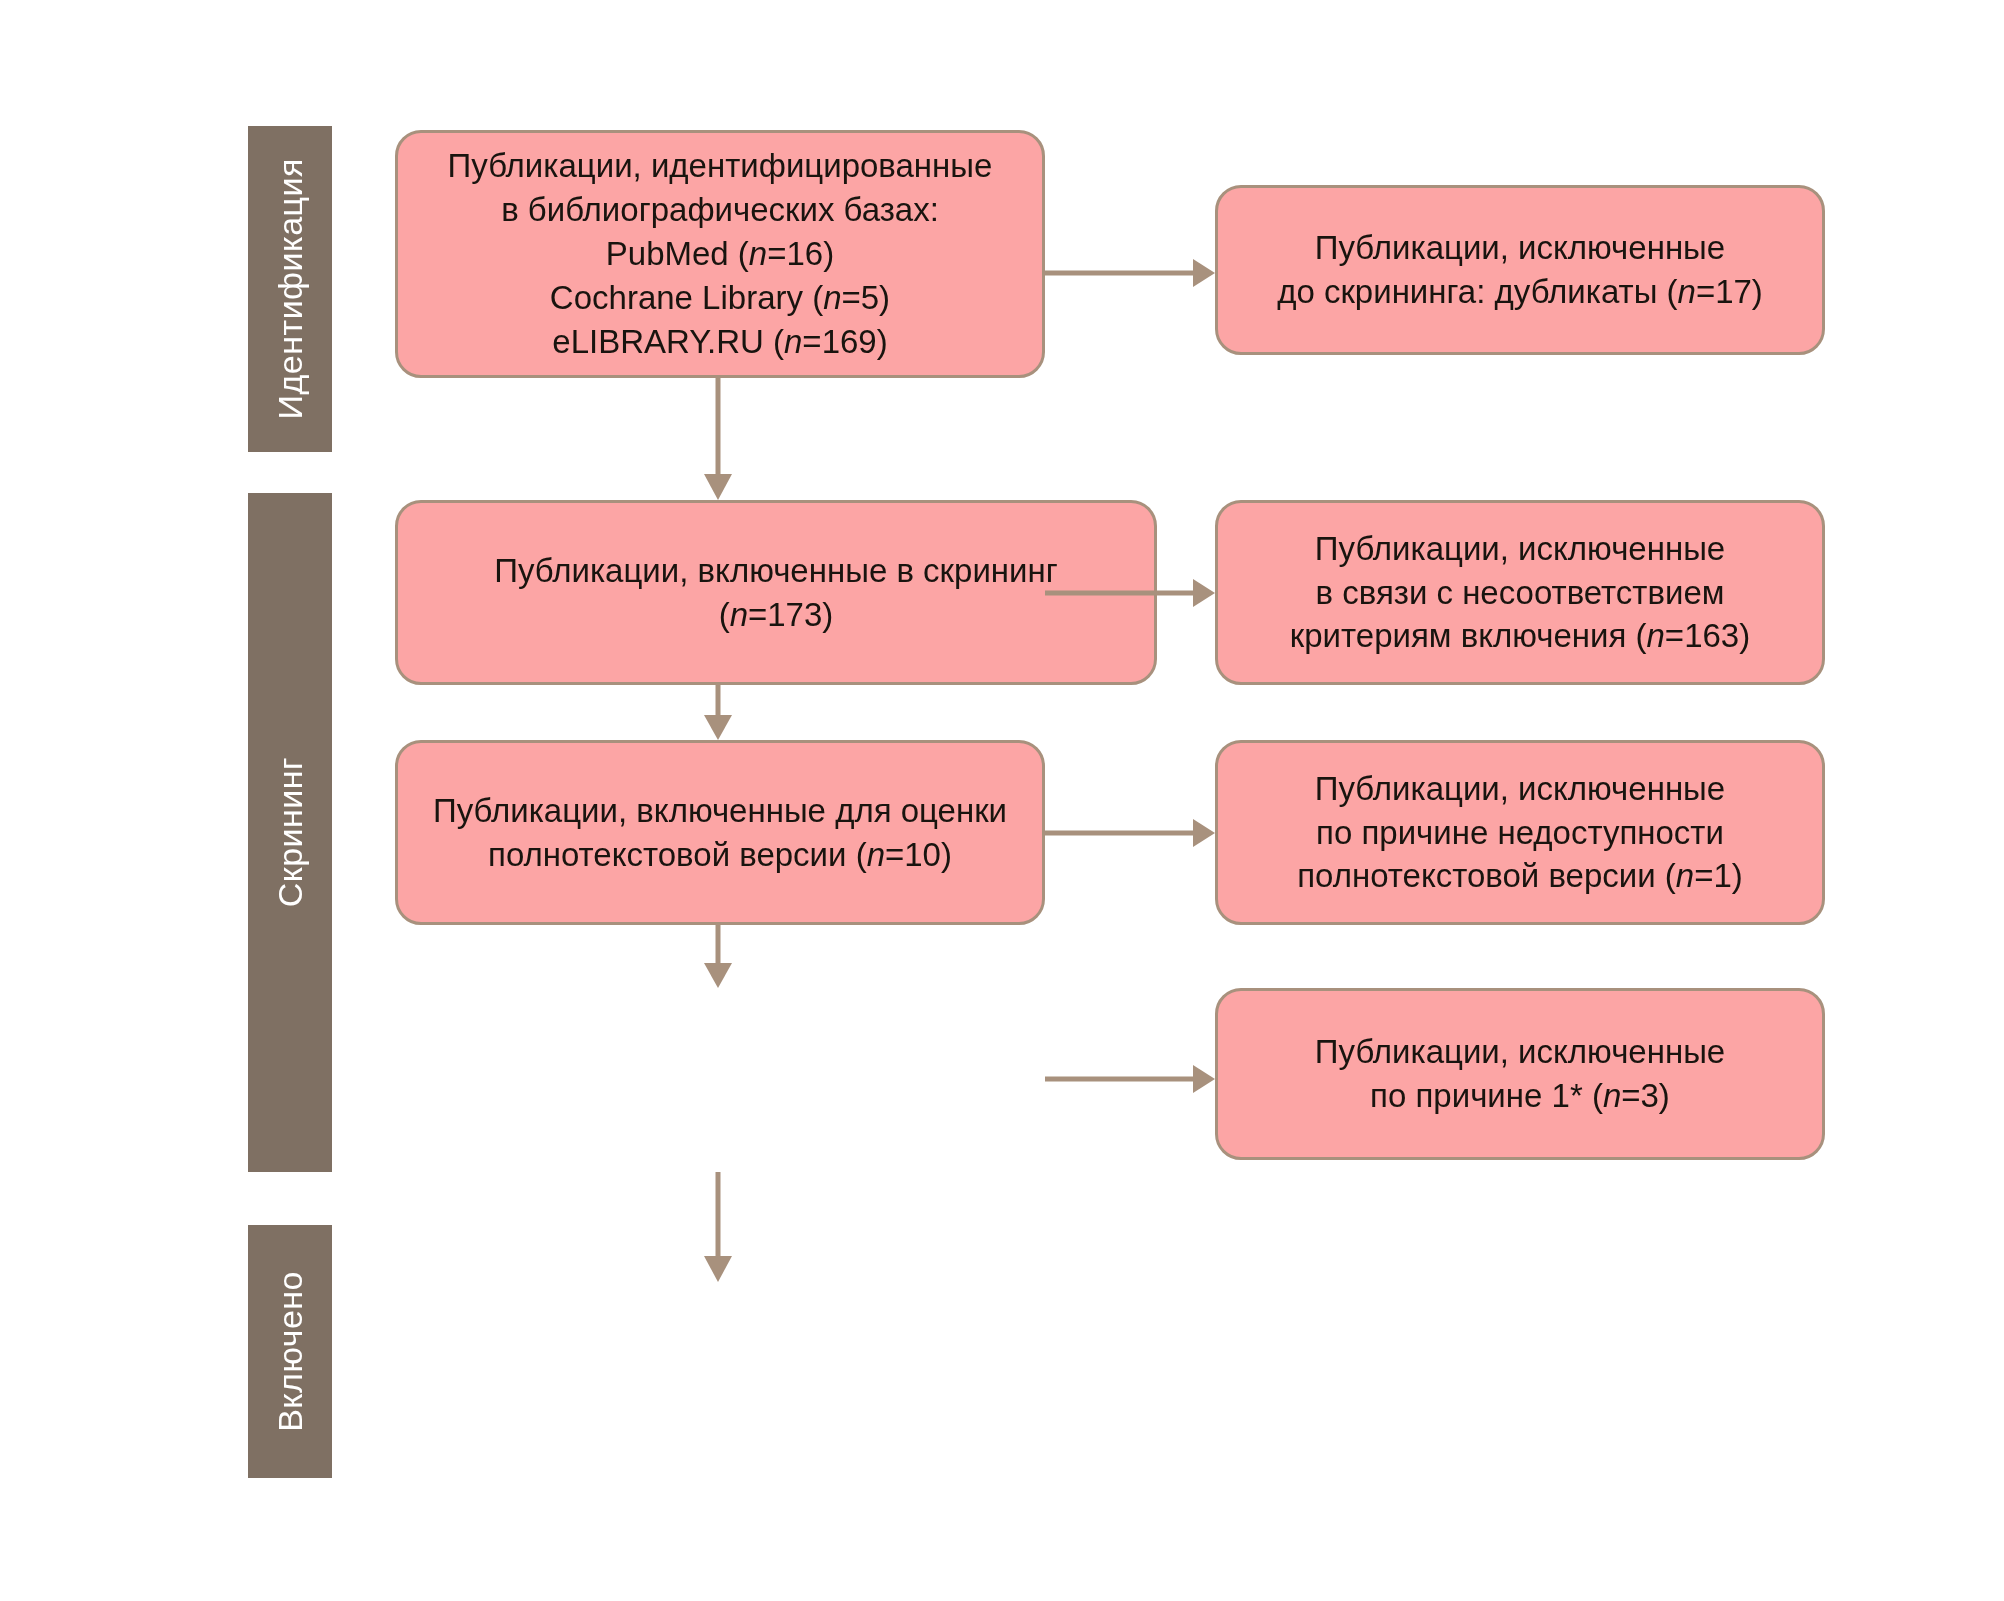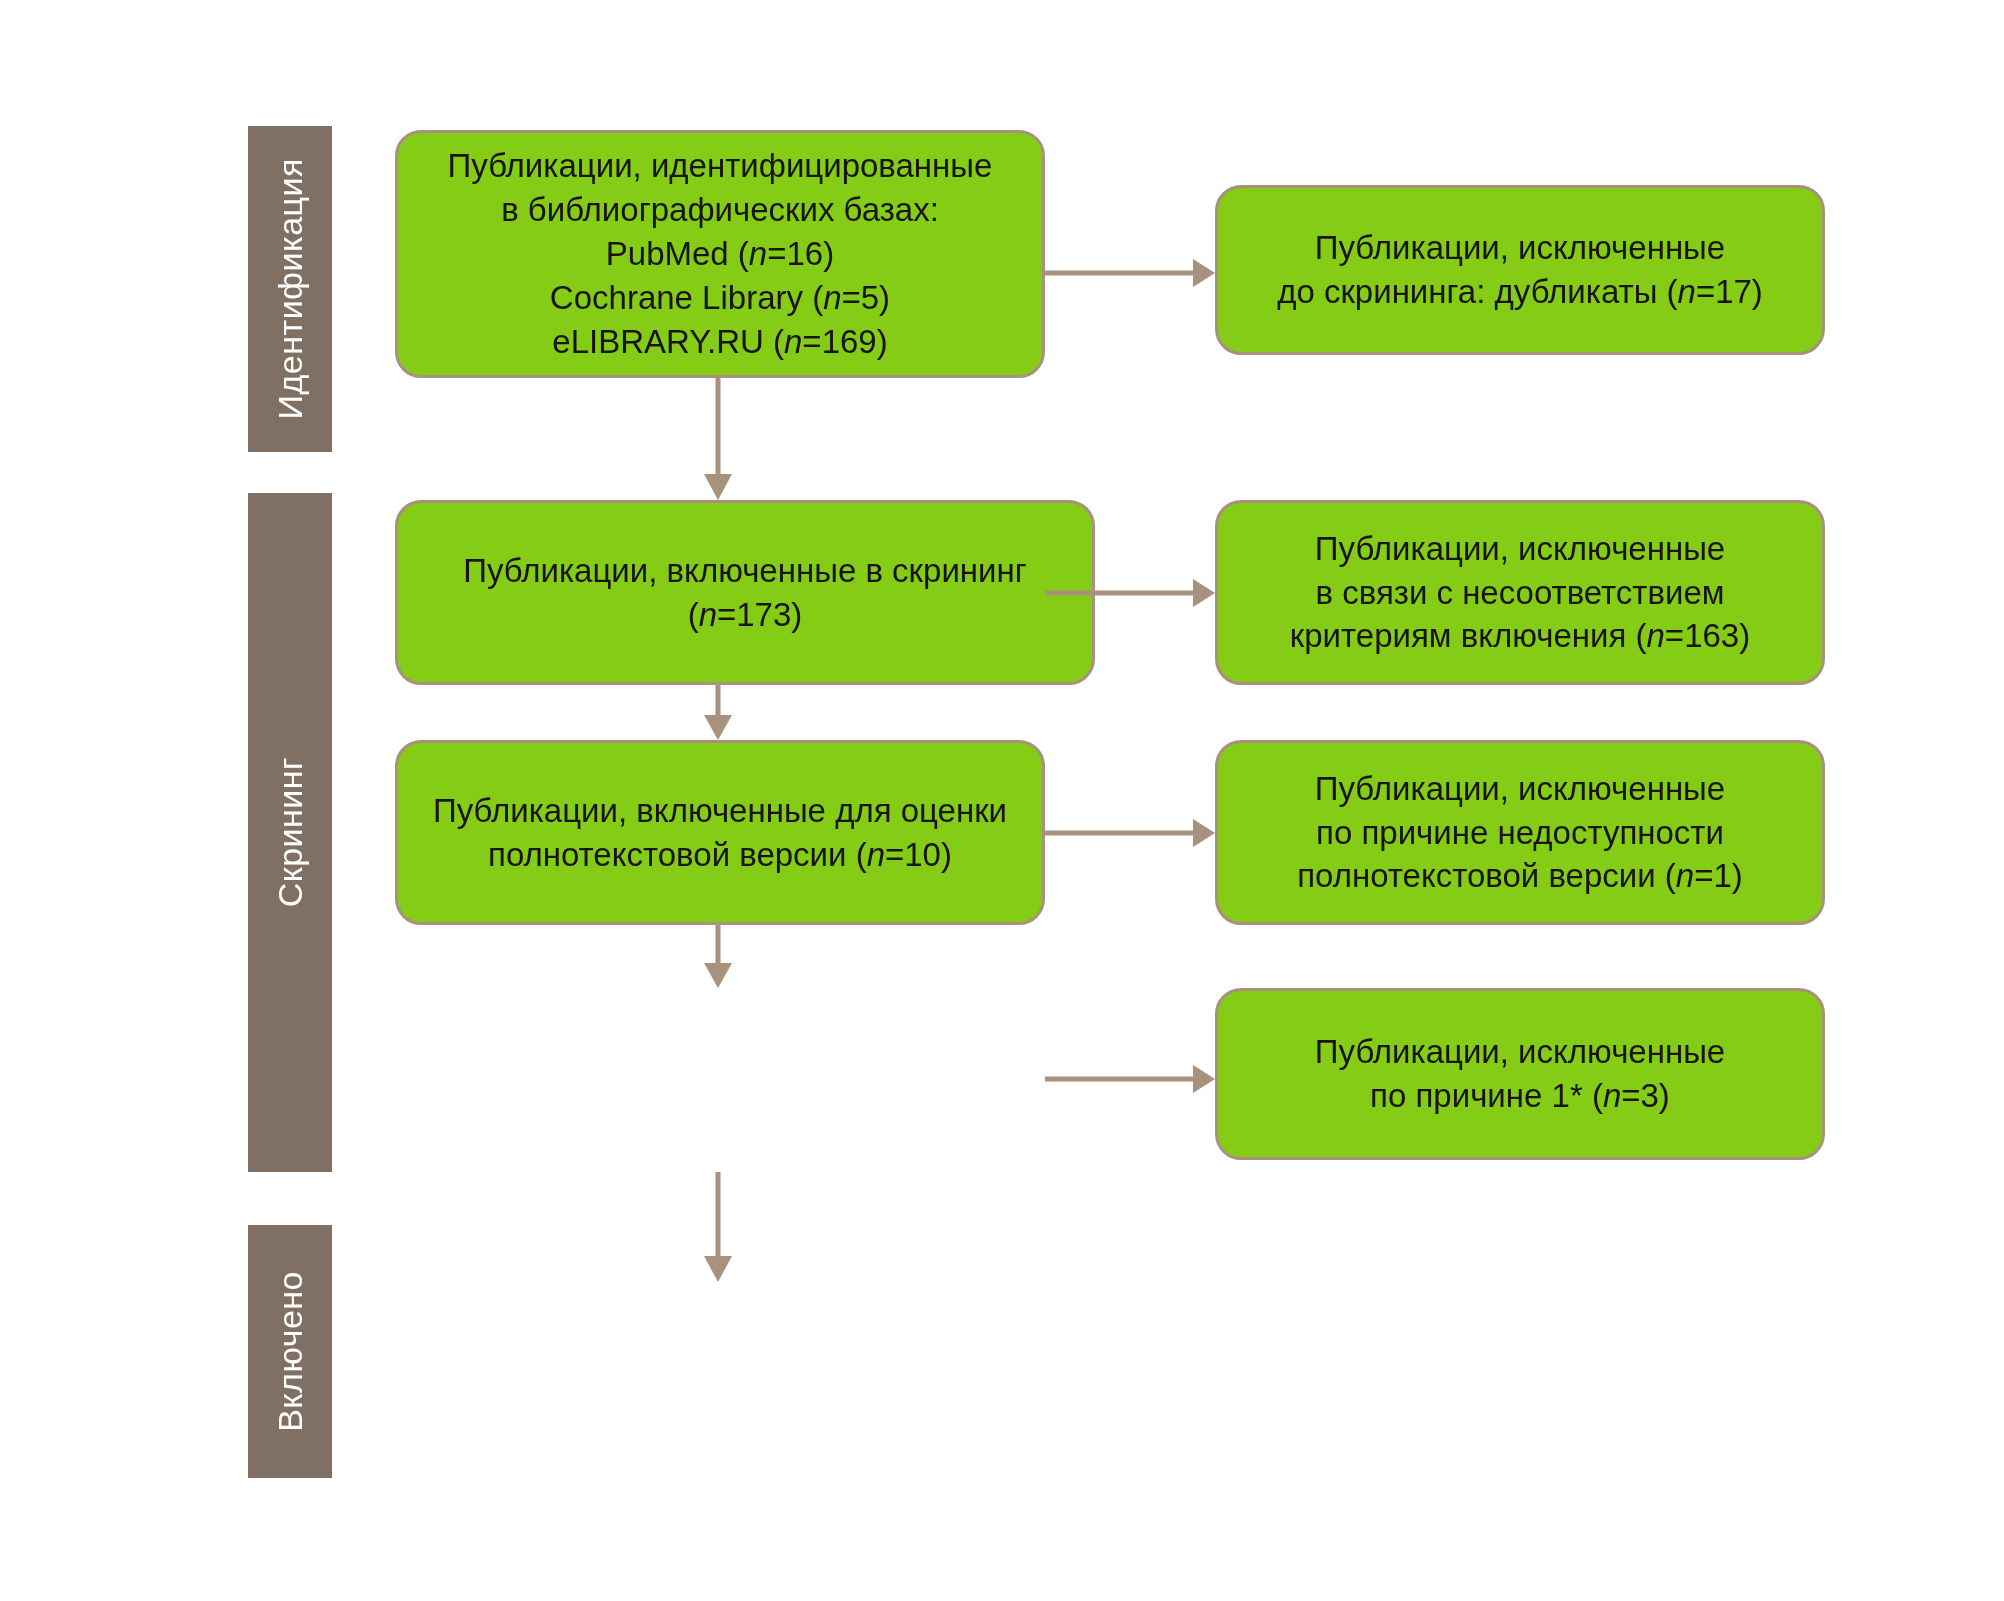--- a/index.html
+++ b/index.html
@@ -35,21 +35,21 @@
     white-space: nowrap;
     writing-mode: vertical-rl;
     transform: rotate(180deg);
     font-weight: 400;
   }
 
   
   .flow-box {
     position: absolute;
     box-sizing: border-box;
-    background: #84cc16;
+    background: #fca5a5;
     border: 3px solid #a8917d;
     border-radius: 26px;
     display: flex;
     align-items: center;
     justify-content: center;
     text-align: center;
     padding: 10px 4px;
   }
   .flow-box .box-text {
     color: #19140f;
@@ -89,21 +89,21 @@
   </div>
 
   <div class="flow-box" style="left:395px; top:130px; width:650px; height:248px;">
     <span class="box-text">Публикации, идентифицированные
 в библиографических базах:
 PubMed (<i>n</i>=16)
 Cochrane Library (<i>n</i>=5)
 eLIBRARY.RU (<i>n</i>=169)</span>
   </div>
 
-  <div class="flow-box" style="left:395px; top:500px; width:700px; height:185px;">
+  <div class="flow-box" style="left:395px; top:500px; width:762px; height:185px;">
     <span class="box-text">Публикации, включенные в скрининг
 (<i>n</i>=173)</span>
   </div>
 
   <div class="flow-box" style="left:395px; top:740px; width:650px; height:185px;">
     <span class="box-text">Публикации, включенные для оценки
 полнотекстовой версии (<i>n</i>=10)</span>
   </div>
 
 

